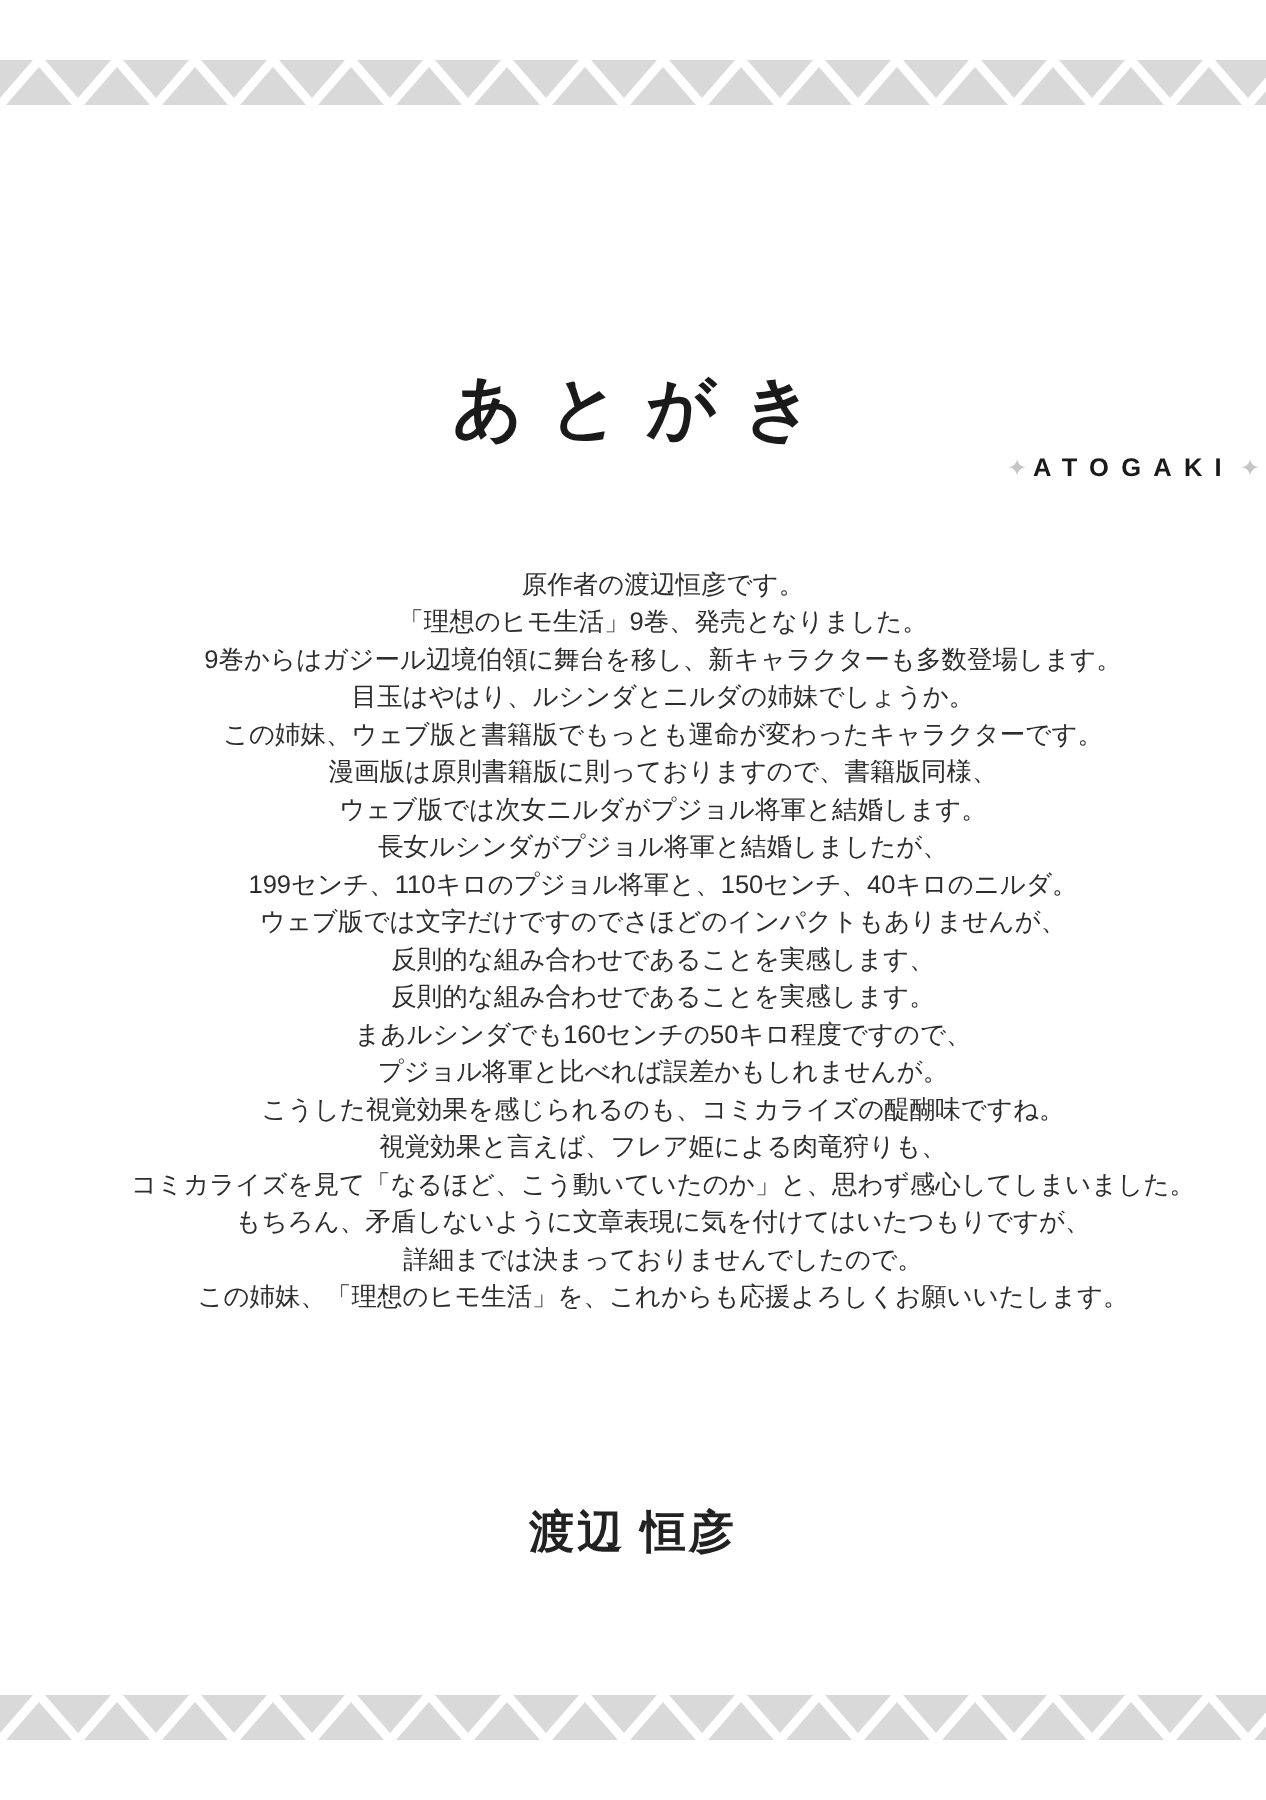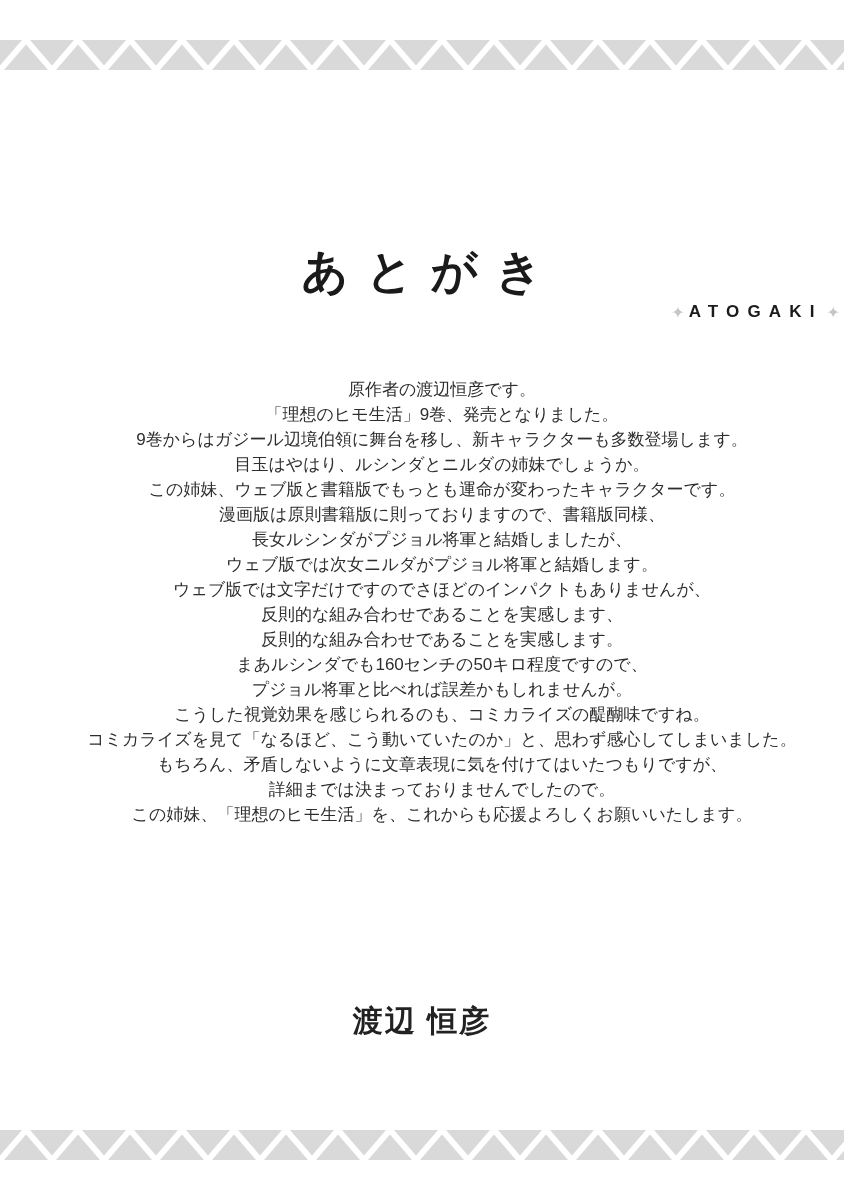--- a/index.html
+++ b/index.html
@@ -105,30 +105,32 @@
       <span class="line">原作者の渡辺恒彦です。</span>
     </p>
     <p class="para">
       <span class="line">「理想のヒモ生活」9巻、発売となりました。</span>
     </p>
     <p class="para">
       <span class="line">9巻からはガジール辺境伯領に舞台を移し、新キャラクターも多数登場します。</span>
       <span class="line">目玉はやはり、ルシンダとニルダの姉妹でしょうか。</span>
       <span class="line">この姉妹、ウェブ版と書籍版でもっとも運命が変わったキャラクターです。</span>
       <span class="line">漫画版は原則書籍版に則っておりますので、書籍版同様、</span>
+      <span class="line">ウェブ版では次女ニルダがプジョル将軍と結婚します。</span>
       <span class="line">長女ルシンダがプジョル将軍と結婚しましたが、</span>
-      <span class="line">ウェブ版では次女ニルダがプジョル将軍と結婚します。</span>
+      <span class="line">199センチ、110キロのプジョル将軍と、150センチ、40キロのニルダ。</span>
       <span class="line">ウェブ版では文字だけですのでさほどのインパクトもありませんが、</span>
       <span class="line">反則的な組み合わせであることを実感します、</span>
       <span class="line">反則的な組み合わせであることを実感します。</span>
       <span class="line">まあルシンダでも160センチの50キロ程度ですので、</span>
       <span class="line">プジョル将軍と比べれば誤差かもしれませんが。</span>
       <span class="line">こうした視覚効果を感じられるのも、コミカライズの醍醐味ですね。</span>
     </p>
     <p class="para">
+      <span class="line">視覚効果と言えば、フレア姫による肉竜狩りも、</span>
       <span class="line">コミカライズを見て「なるほど、こう動いていたのか」と、思わず感心してしまいました。</span>
       <span class="line">もちろん、矛盾しないように文章表現に気を付けてはいたつもりですが、</span>
       <span class="line">詳細までは決まっておりませんでしたので。</span>
     </p>
     <p class="para">
       <span class="line">この姉妹、「理想のヒモ生活」を、これからも応援よろしくお願いいたします。</span>
     </p>
   </div>
 
   <div class="signature">渡辺 恒彦</div>

